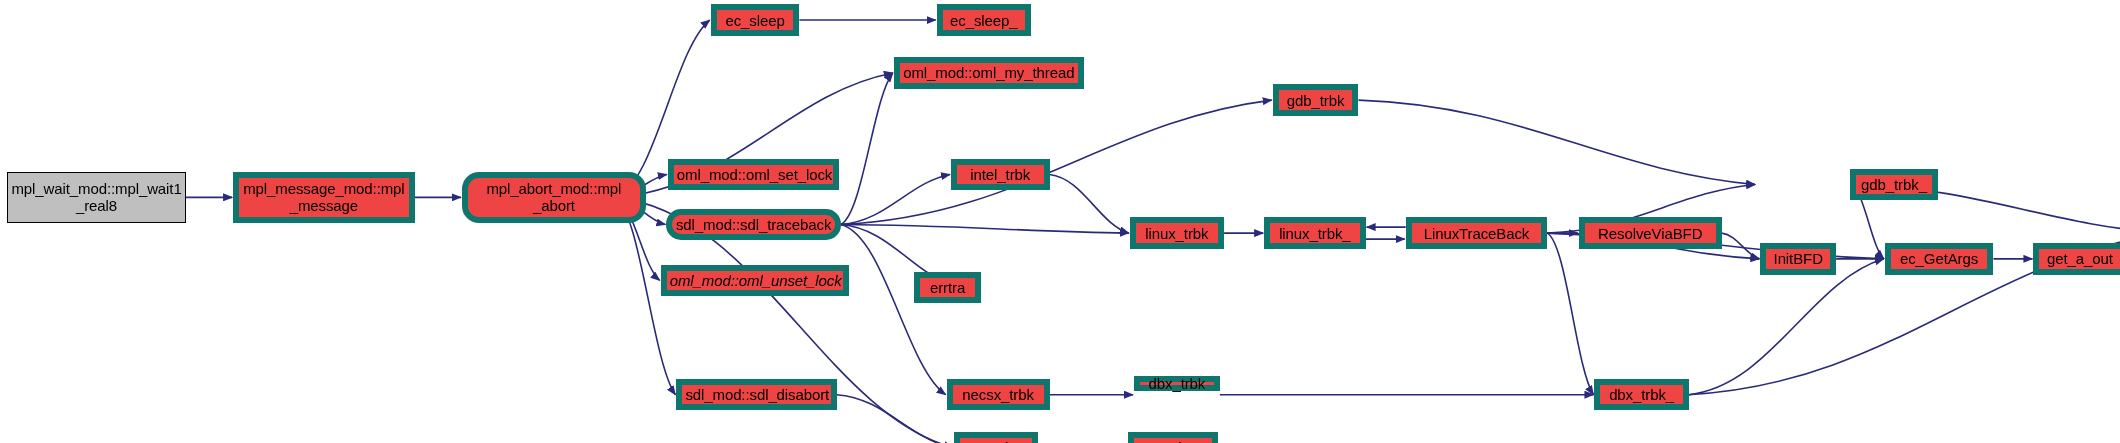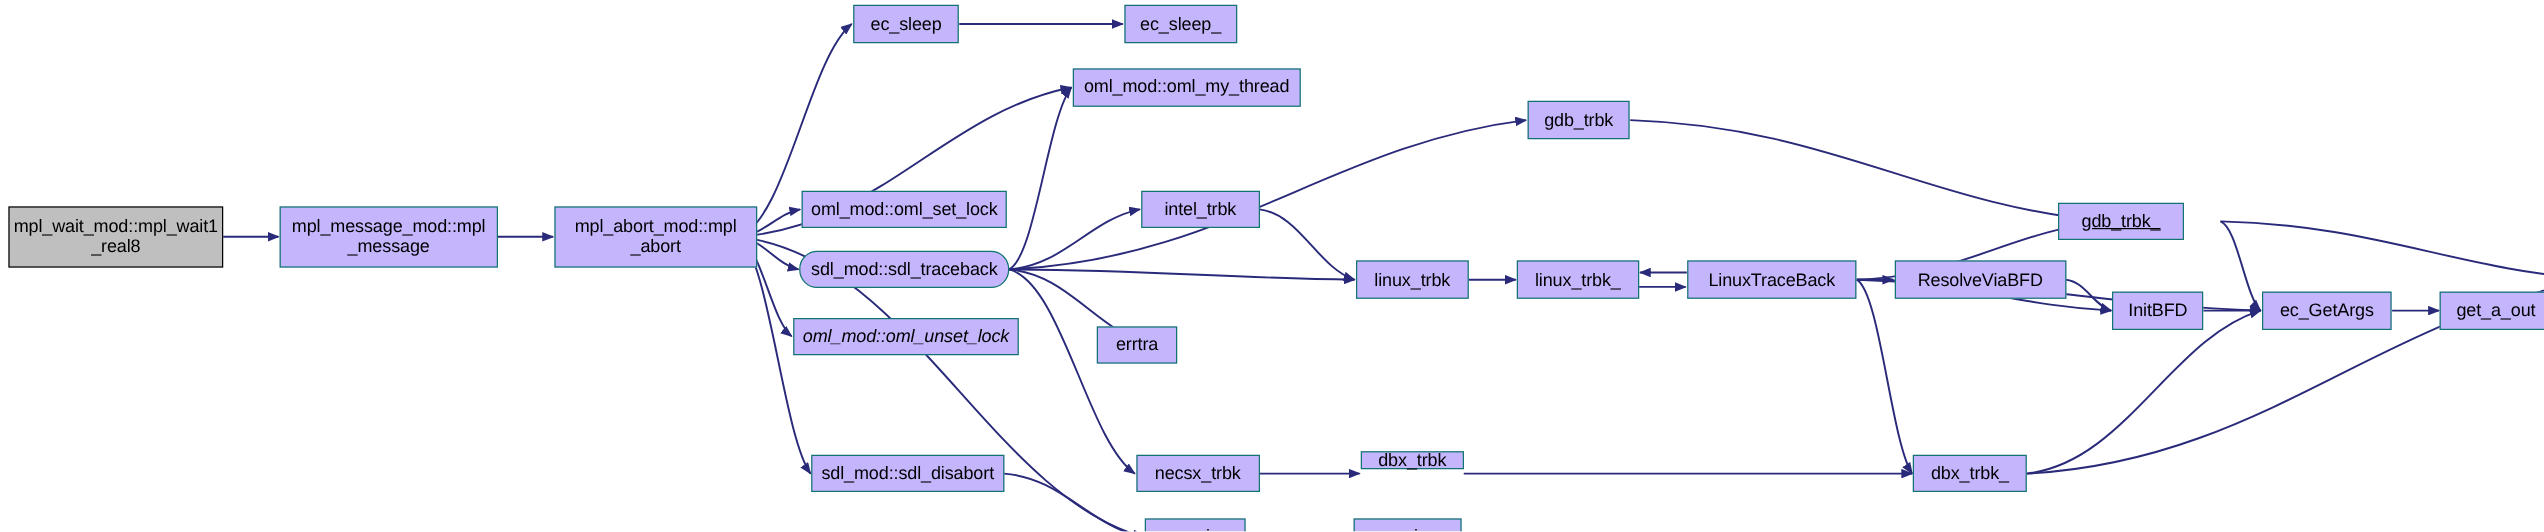--- a/index.html
+++ b/index.html
@@ -18,22 +18,22 @@
   svg.edges {
     position: absolute;
     left: 0;
     top: 0;
     width: 2120px;
     height: 443px;
   }
   .node {
     position: absolute;
     box-sizing: border-box;
-    border: 1px solid #0f766e;
-    background: #c4b5fd;
+    border: 6px solid #0f766e;
+    background: #ef4444;
     color: #000000;
     font-size: 15px;
     line-height: 17px;
     display: flex;
     align-items: center;
     justify-content: center;
     text-align: center;
     white-space: pre-line;
     letter-spacing: -0.1px;
   }
@@ -97,39 +97,39 @@
         <path d="M1219.79,394.68 C1376.7271999999998,394.68 1451.4591999999998,394.68 1593.4499999999998,394.68" marker-end="url(#ah)"></path>
         <path d="M1688.83,394.68 C1770.6922,385.7139 1809.6742,281.24525 1883.74,258.83" marker-end="url(#ah)"></path>
         <path d="M1688.83,394.68 C1889.0104,384.01506 1984.3343999999997,259.75235 2165.45,233.08999999999997" marker-end="url(#ah)"></path>
       </g>
   </svg>
   <div id="node-layer">
       <div class="node highlight" style="left: 7.15px; top: 171.6px; width: 178.75px; height: 51.48px;"><span class="node-label">mpl_wait_mod::mpl_wait1
 _real8</span></div>
       <div class="node" style="left: 233.09px; top: 171.6px; width: 181.61px; height: 51.48px;"><span class="node-label">mpl_message_mod::mpl
 _message</span></div>
-      <div class="node" style="left: 461.89px; top: 171.6px; width: 169px; height: 51.48px;"><span class="node-label">mpl_abort_mod::mpl
+      <div class="node" style="left: 461.89px; top: 171.6px; width: 184px; height: 51.48px; border-radius: 17px;"><span class="node-label">mpl_abort_mod::mpl
 _abort</span></div>
       <div class="node" style="left: 710.71px; top: 4.29px; width: 88.66px; height: 31.46px;"><span class="node-label">ec_sleep</span></div>
       <div class="node" style="left: 936.65px; top: 4.29px; width: 94.38px; height: 31.46px;"><span class="node-label">ec_sleep_</span></div>
       <div class="node" style="left: 893.75px; top: 57.2px; width: 190.19px; height: 31.46px;"><span class="node-label">oml_mod::oml_my_thread</span></div>
       <div class="node" style="left: 667.81px; top: 158.73px; width: 171.6px; height: 31.46px;"><span class="node-label">oml_mod::oml_set_lock</span></div>
       <div class="node" style="left: 666.38px; top: 208.78px; width: 174.46px; height: 31.46px; border-radius: 15px;"><span class="node-label">sdl_mod::sdl_traceback</span></div>
       <div class="node" style="left: 660.66px; top: 264.55px; width: 188.76px; height: 31.46px; font-style: italic;"><span class="node-label">oml_mod::oml_unset_lock</span></div>
       <div class="node" style="left: 676.39px; top: 378.95px; width: 160.16px; height: 31.46px;"><span class="node-label">sdl_mod::sdl_disabort</span></div>
       <div class="node" style="left: 950.95px; top: 158.73px; width: 98.67px; height: 31.46px;"><span class="node-label">intel_trbk</span></div>
       <div class="node" style="left: 914px; top: 271.7px; width: 67.21px; height: 31.46px;"><span class="node-label">errtra</span></div>
       <div class="node" style="left: 946.66px; top: 378.95px; width: 102.96px; height: 31.46px;"><span class="node-label">necsx_trbk</span></div>
       <div class="node" style="left: 953.81px; top: 431.86px; width: 84.37px; height: 31.46px;"><span class="node-label">ec_raise</span></div>
       <div class="node" style="left: 1128.27px; top: 431.86px; width: 90.09px; height: 31.46px;"><span class="node-label">ec_raise_</span></div>
       <div class="node" style="left: 1272.7px; top: 84.37px; width: 85.8px; height: 31.46px;"><span class="node-label">gdb_trbk</span></div>
       <div class="node" style="left: 1129.7px; top: 217.36px; width: 94.38px; height: 31.46px;"><span class="node-label">linux_trbk</span></div>
       <div class="node" style="left: 1264.12px; top: 217.36px; width: 101.53px; height: 31.46px;"><span class="node-label">linux_trbk_</span></div>
       <div class="node" style="left: 1133.99px; top: 376px; width: 85.8px; height: 15px;"><span class="node-label">dbx_trbk</span></div>
       <div class="node" style="left: 1405.69px; top: 217.36px; width: 141.57px; height: 31.46px;"><span class="node-label">LinuxTraceBack</span></div>
       <div class="node" style="left: 1578.72px; top: 217.36px; width: 143px; height: 31.46px;"><span class="node-label">ResolveViaBFD</span></div>
       <div class="node" style="left: 1760.33px; top: 243.1px; width: 75.79px; height: 31.46px;"><span class="node-label">InitBFD</span></div>
-      <div class="node" style="left: 1715px; top: 168.74px; width: 105px; height: 31.46px; text-decoration: underline;"><span class="node-label">gdb_trbk_</span></div>
+      <div class="node" style="left: 1850px; top: 168.74px; width: 88px; height: 31.46px;"><span class="node-label">gdb_trbk_</span></div>
       <div class="node" style="left: 1884.74px; top: 243.1px; width: 108.68px; height: 31.46px; text-align: center;"><span class="node-label">ec_GetArgs</span></div>
       <div class="node" style="left: 2033.46px; top: 243.1px; width: 92.95px; height: 31.46px;"><span class="node-label">get_a_out</span></div>
       <div class="node" style="left: 1594.45px; top: 378.95px; width: 94.38px; height: 31.46px;"><span class="node-label">dbx_trbk_</span></div>
     </div>
 </div>
 
 </body></html>

